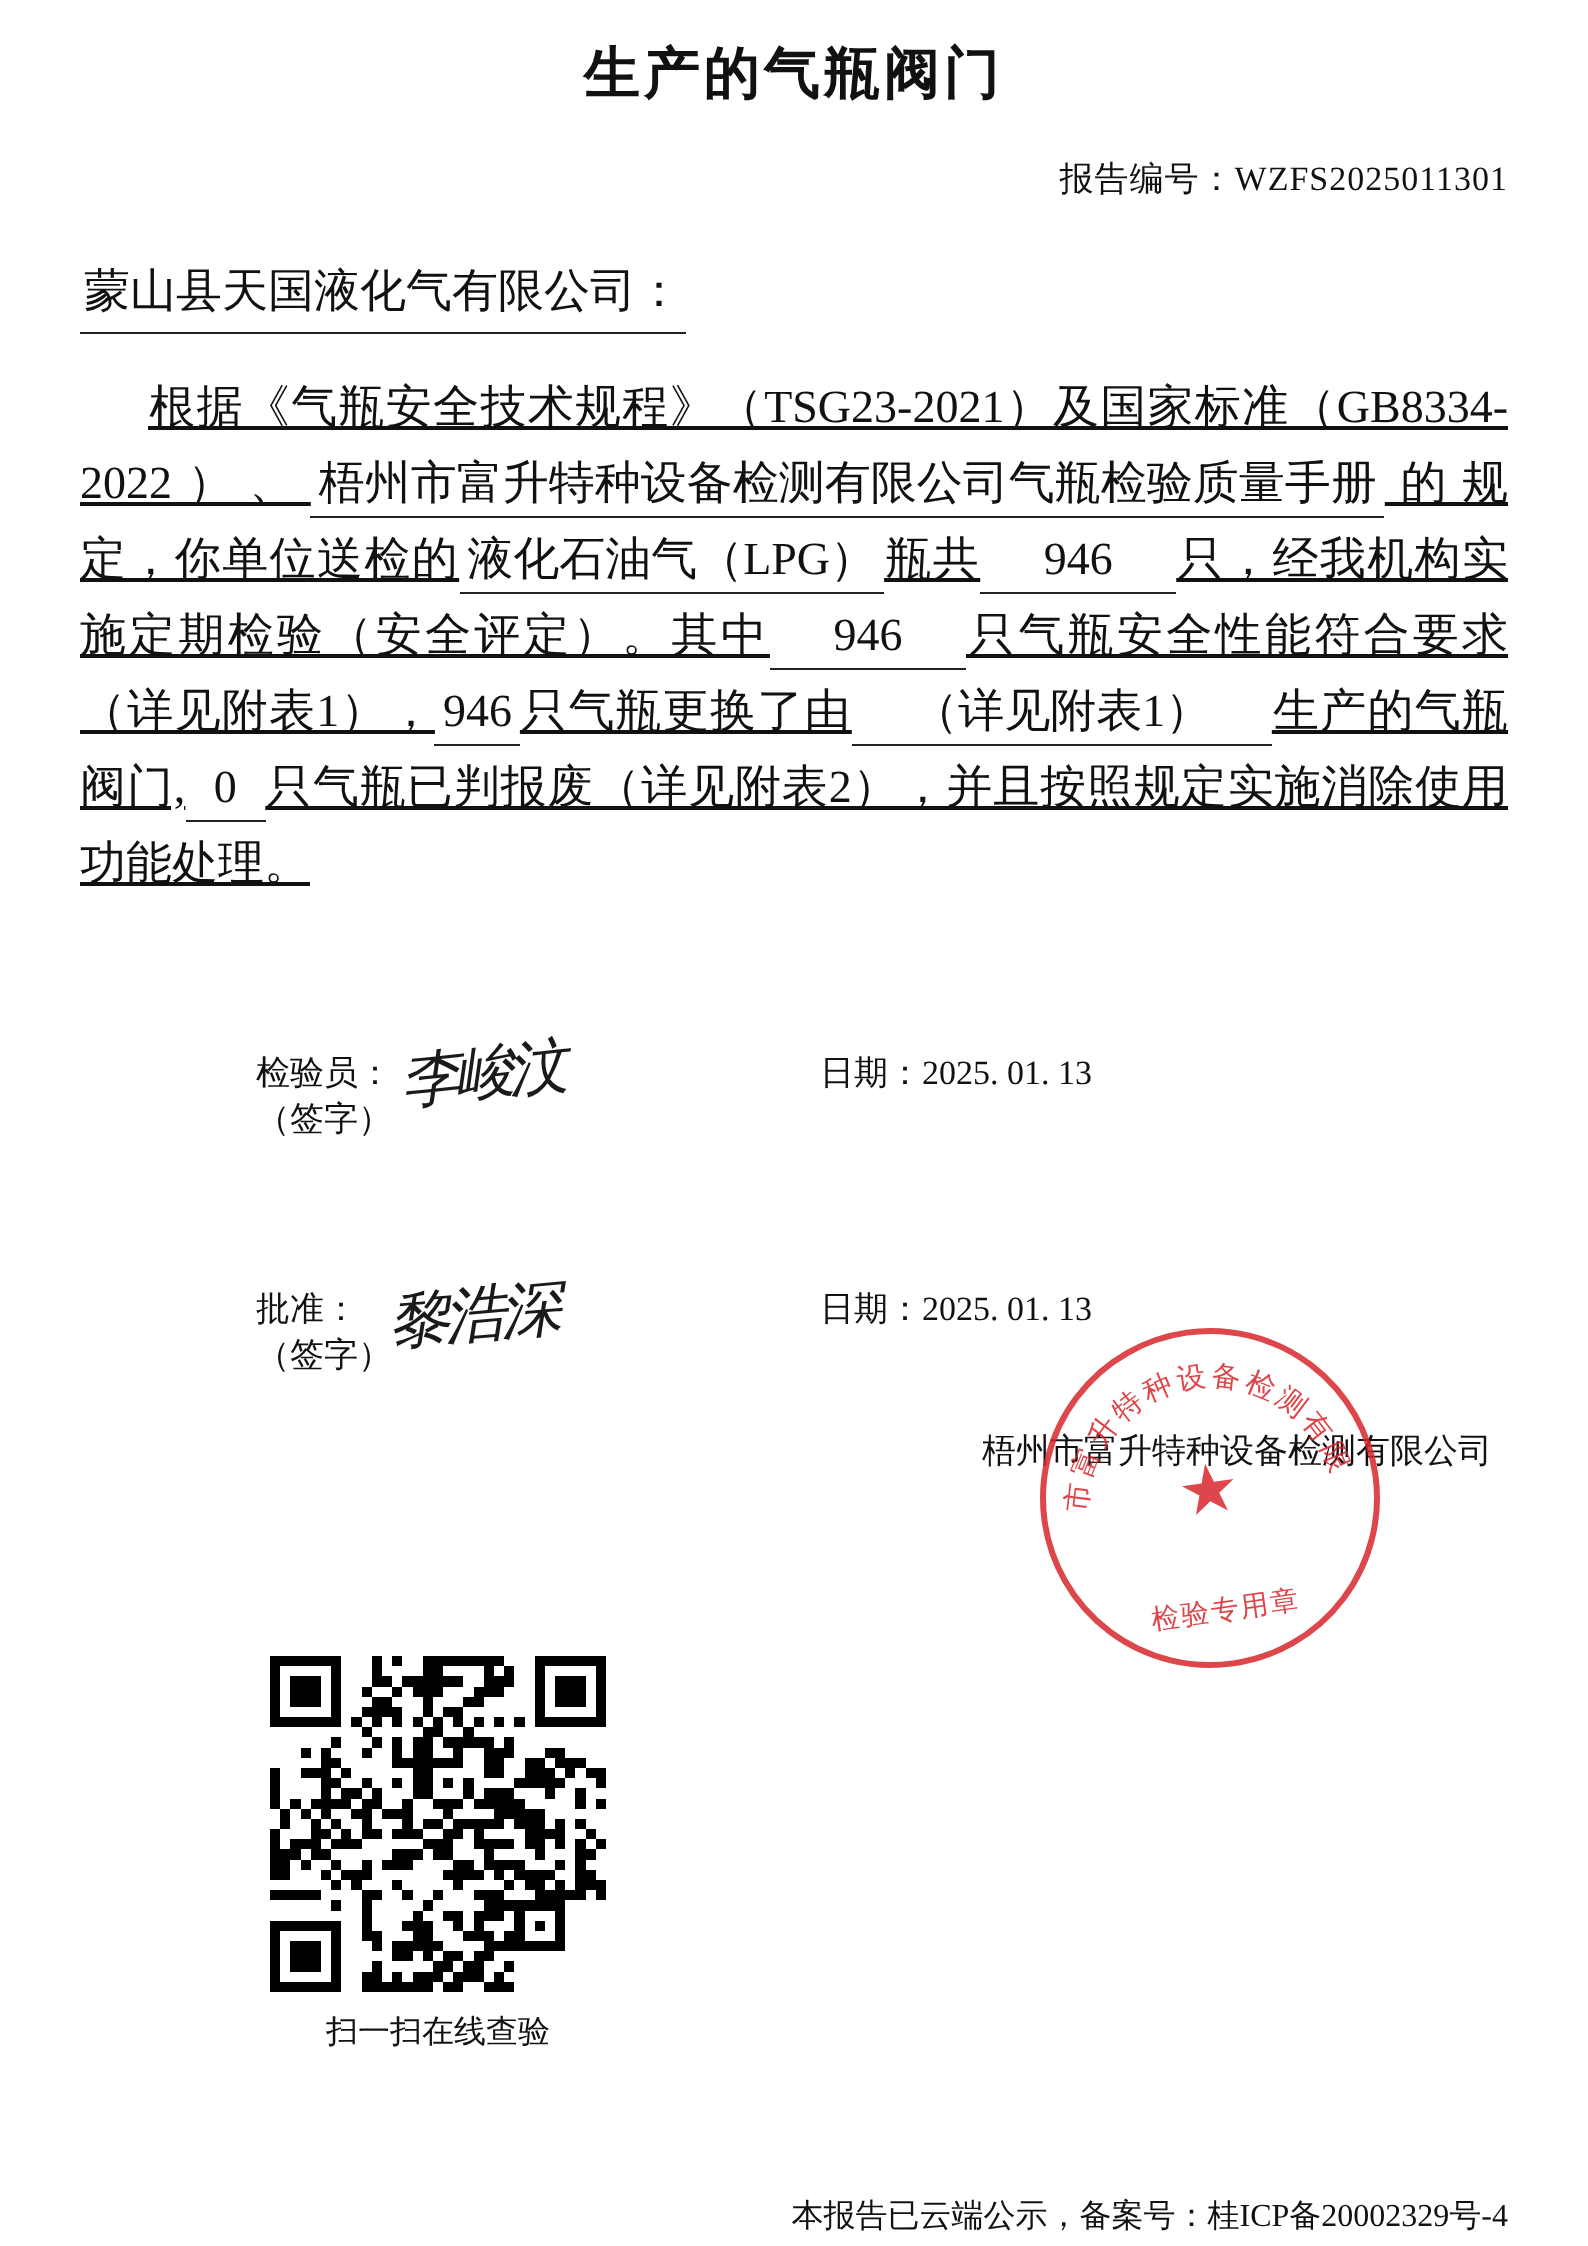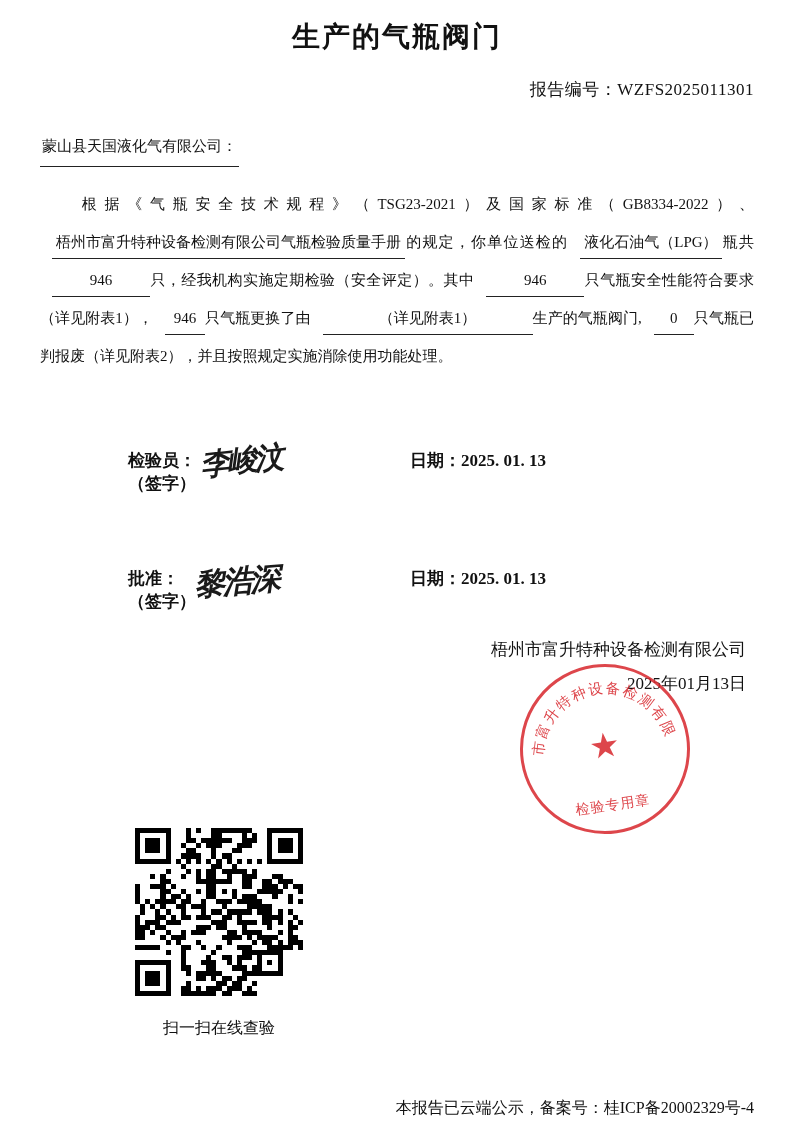--- a/index.html
+++ b/index.html
@@ -35,22 +35,23 @@
     text-align: right;
     padding-right: 40px;
     font-size: 17px;
     letter-spacing: 0.5px;
   }
 
   
   .content {
     margin-top: 26px;
     padding: 0 40px;
-    font-size: 15px;
+    font-size: 23px;
     line-height: 38px;
+    text-decoration: underline;
   }
 
   .addressee {
     display: inline-block;
     border-bottom: 1px solid #222;
     padding: 0 2px 1px 2px;
     margin-left: 0;
   }
 
   .para {
@@ -59,34 +60,32 @@
     text-justify: inter-ideograph;
   }
   .indent { display: inline-block; width: 34px; }
 
   .ul {
     display: inline-block;
     border-bottom: 1px solid #222;
     text-align: center;
     padding: 0 4px 1px 4px;
     line-height: 30px;
-    margin-left: 12px;
   }
   .ul.w-long   { min-width: 236px; }
   .ul.w-med    { min-width: 124px; }
   .ul.w-xshort { min-width: 40px; }
   .ul.w-valve  { min-width: 210px; }
   .ul.w-num    { min-width: 98px; }
 
   
   .sig-block {
     position: relative;
     padding: 0 40px;
     font-size: 17px;
-    font-weight: bold;
   }
   .sig-row {
     position: relative;
     display: flex;
     align-items: flex-start;
   }
   .sig-label { width: 170px; padding-left: 88px; }
   .sig-scribble {
     position: relative;
     width: 170px;
@@ -163,21 +162,21 @@
     width: 188px;
     text-align: center;
   }
   .qr {
     width: 188px; height: 188px;
     background: #fff;
     padding: 10px;
   }
   .qr svg { display: block; }
   .qr-caption {
-    margin-top: 12px;
+    margin-top: 0;
     font-size: 16px;
   }
 
   
   .footer {
     position: absolute;
     bottom: 22px;
     right: 40px;
     font-size: 16px;
   }
@@ -223,21 +222,20 @@
         <span class="scribble scribble2">黎浩深</span>
       </span>
       <span class="sig-date">
         <span>日期：</span><span>2025. 01. 13</span>
       </span>
     </div>
   </div>
 
   <div class="issuer">
     <div>梧州市富升特种设备检测有限公司</div>
-    <div>2025年01月13日</div>
   </div>
 
   <div class="seal">
     <svg class="arc" viewBox="0 0 170 170">
       <defs>
         <path id="arcpath" d="M 20,92 A 65,65 0 0 1 150,92"></path>
       </defs>
       <text>
         <textPath href="#arcpath" startOffset="50%" text-anchor="middle" id="seal-arc">梧州市富升特种设备检测有限公司</textPath>
       </text>

